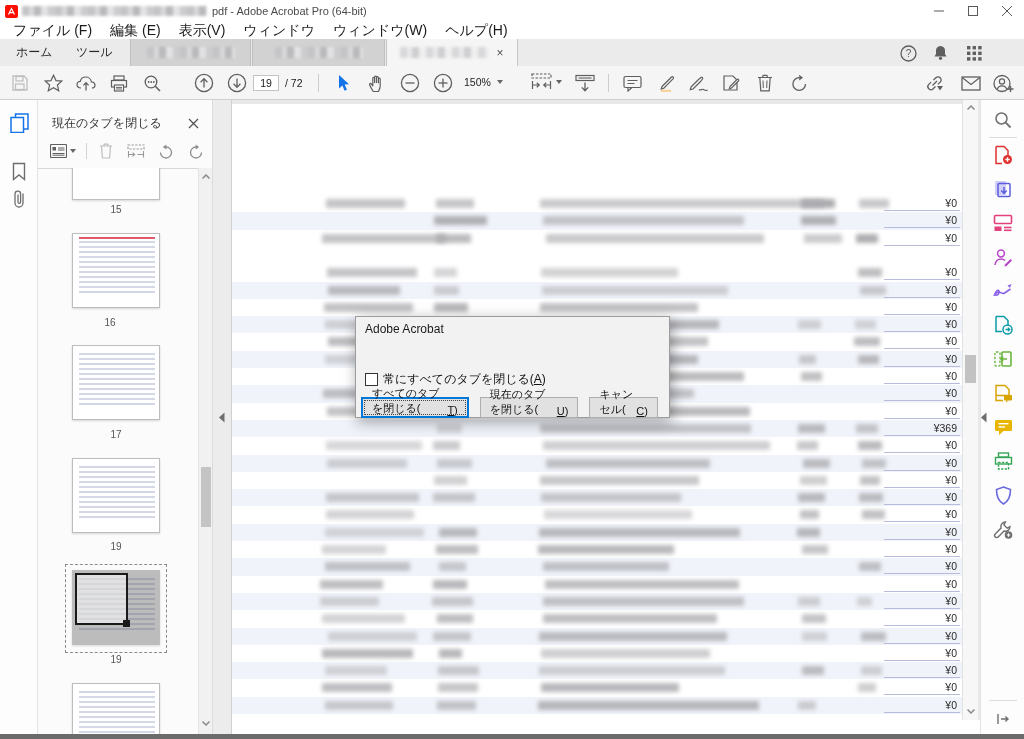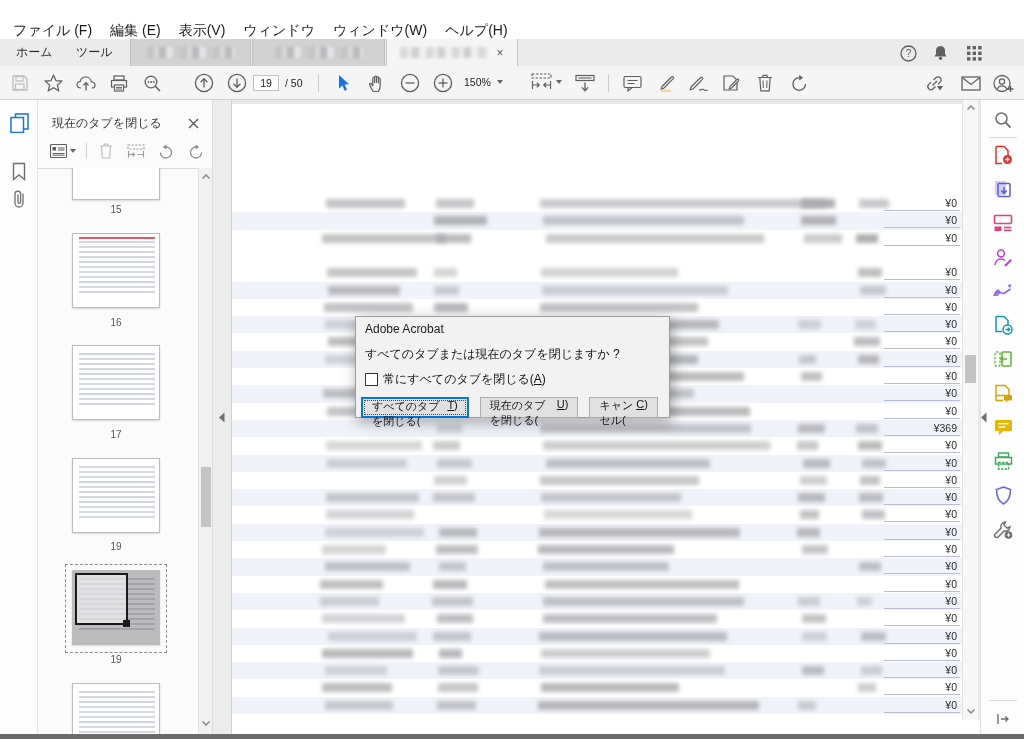--- a/index.html
+++ b/index.html
@@ -59,30 +59,56 @@
   .rricon{left:9px;width:26px;height:26px;}
   .rrdiv{left:8px;width:28px;height:1px;background:#dcdcdc;}
   #bottomstrip{left:0;top:734px;width:1024px;height:5px;background:#6b6b6b;}
   
   #dialog{left:355px;top:316px;width:315px;height:102px;background:#f2f2f2;border:1px solid #9c9c9c;box-shadow:2px 4px 14px rgba(0,0,0,.35);z-index:50;}
   #dlgtitle{position:absolute;left:9px;top:5px;font-size:12px;color:#1a1a1a;}
   #dlgmsg{position:absolute;left:9px;top:29px;font-size:12px;color:#111;}
   #dlgcheck{position:absolute;left:9px;top:54px;display:flex;align-items:center;font-size:12px;color:#111;}
   #cbbox{width:13px;height:13px;border:1px solid #333;background:#fff;margin-right:5px;}
   #dlgbuttons{position:absolute;left:5px;top:80px;display:flex;}
-  .dbtn{height:21px;background:#e1e1e1;border:1px solid #adadad;font-size:11px;color:#111;display:flex;align-items:flex-start;justify-content:center;padding:0 9px;margin-right:11px;}
+  .dbtn{height:21px;background:#e1e1e1;border:1px solid #adadad;font-size:11px;color:#111;display:flex;align-items:flex-end;justify-content:center;padding:0 9px;margin-right:11px;}
   .dbtn.default{border:2px solid #0078d7;outline:1px dotted #444;outline-offset:-4px;}
   .u{text-decoration:underline;}
   .chev{stroke:#8a8a8a;stroke-width:1.5;fill:none;}
 </style>
 </head>
 <body>
 
 <div id="win">
 
+  <div id="titlebar" class="abs">
+    <span class="ico" style="width:22px;height:22px">
+      <svg width="13" height="13">
+          <rect x="0" y="0" width="13" height="13" rx="2" fill="#fa0f00"></rect>
+          <path d="M3.5 9.5 L6.5 3.5 L9.5 9.5 M4.7 7.6 H8.3" stroke="#fff" stroke-width="1.2" fill="none"></path>
+        </svg>
+    </span>
+    <span class="redact" style="width:185px;height:10px;margin-right:5px;"></span>
+    <span class="t">pdf - Adobe Acrobat Pro (64-bit)</span>
+    <div style="flex:1"></div>
+    <div class="wbtn">
+        <svg width="10" height="10">
+          <line x1="0" y1="5" x2="10" y2="5" stroke="#5a5a5a" stroke-width="1"></line>
+        </svg>
+      </div>
+    <div class="wbtn">
+        <svg width="10" height="10">
+          <rect x="0.5" y="0.5" width="9" height="9" fill="none" stroke="#5a5a5a" stroke-width="1"></rect>
+        </svg>
+      </div>
+    <div class="wbtn">
+        <svg width="10" height="10">
+          <path d="M0 0 L10 10 M10 0 L0 10" stroke="#5a5a5a" stroke-width="1"></path>
+        </svg>
+      </div>
+  </div>
 
   <div id="menubar" class="abs">
       <span>ファイル (F)</span>
       <span>編集 (E)</span>
       <span>表示(V)</span>
       <span>ウィンドウ</span>
       <span>ウィンドウ(W)</span>
       <span>ヘルプ(H)</span>
     </div>
 
@@ -171,21 +197,21 @@
           <path d="M10 14.5 L10 6 M6.6 9.2 L10 5.6 L13.4 9.2" fill="none" stroke="#5f5f5f" stroke-width="1.3"></path>
         </svg>
     </div>
     <div class="tbico ico abs" style="left:223px;">
       <svg width="20" height="20">
           <circle cx="10" cy="10" r="8.6" fill="none" stroke="#5f5f5f" stroke-width="1.3"></circle>
           <path d="M10 5.5 L10 14 M6.6 10.8 L10 14.4 L13.4 10.8" fill="none" stroke="#5f5f5f" stroke-width="1.3"></path>
         </svg>
     </div>
     <div id="pageinput" class="abs" style="left:253px;">19</div>
-    <div class="abs tbtxt" style="left:285px;top:11px;">/ 50</div>
+    <div class="abs tbtxt" style="left:285px;top:11px;">/ 72</div>
     <div class="tsep abs" style="left:318px;"></div>
     <div class="tbico ico abs" style="left:330px;">
       <svg width="16" height="18">
           <path d="M3 1 L13 10.2 L8.6 10.6 L11 15.8 L8.6 16.8 L6.4 11.6 L3 14.6 Z" fill="#1473e6"></path>
         </svg>
     </div>
     <div class="tbico ico abs" style="left:363px;">
       <svg width="18" height="19">
           <path d="M5.2 17.5 C3.8 15.2 2.2 12.4 1.6 10.8 C1.2 9.7 2.6 9 3.3 9.9 L4.8 11.8 L4.8 4.2 C4.8 2.9 6.6 2.9 6.6 4.2 L6.6 8.6 L6.6 3 C6.6 1.7 8.5 1.7 8.5 3 L8.5 8.5 L8.5 3.6 C8.5 2.3 10.4 2.3 10.4 3.6 L10.4 8.8 L10.4 5 C10.4 3.8 12.2 3.8 12.2 5 L12.2 11.8 C12.2 14.2 11.4 15.9 10.4 17.5 Z" fill="none" stroke="#5f5f5f" stroke-width="1.2" stroke-linejoin="round"></path>
         </svg>
@@ -355,21 +381,21 @@
       </span>
     </div>
     <div id="ppdivider" class="abs"></div>
     <div id="thumblist" class="abs">
         <div class="thumb abs" style="left: 34px; top: -43px; width: 88px; height: 75px;"></div>
         <div class="tlabel" style="left: 34px; top: 36px;">15</div>
         <div class="thumb abs" style="left: 34px; top: 65px; width: 88px; height: 75px;">
           <div class="tstripes"></div>
           <div class="abs" style="left: 7%; top: 4%; right: 5%; height: 2px; background: rgb(224, 90, 106);"></div>
         </div>
-        <div class="tlabel" style="left: 34px; top: 149px;">16</div>
+        <div class="tlabel" style="left: 28px; top: 149px;">16</div>
         <div class="thumb abs" style="left: 34px; top: 177px; width: 88px; height: 75px;">
           <div class="tstripes"></div>
         </div>
         <div class="tlabel" style="left: 34px; top: 261px;">17</div>
         <div class="thumb abs" style="left: 34px; top: 290px; width: 88px; height: 75px;">
           <div class="tstripes"></div>
         </div>
         <div class="tlabel" style="left: 34px; top: 373px;">19</div>
         <div class="abs" style="left: 27px; top: 396px; width: 102px; height: 89px; border: 1px dashed rgb(138, 138, 138);"></div>
         <div class="thumb abs" style="left: 34px; top: 402px; width: 88px; height: 75px;">
@@ -726,21 +752,20 @@
           <line x1="2" y1="1" x2="2" y2="11" stroke="#6e6e6e" stroke-width="1.4"></line>
           <path d="M5 6 h7 M9.4 3.5 L12 6 L9.4 8.5" fill="none" stroke="#6e6e6e" stroke-width="1.4"></path>
         </svg>
     </div>
   </div>
 
   <div id="bottomstrip" class="abs"></div>
 
   <div id="dialog" class="abs">
     <div id="dlgtitle">Adobe Acrobat</div>
-    <div id="dlgmsg">すべてのタブまたは現在のタブを閉じますか ?</div>
     <div id="dlgcheck">
       <span id="cbbox"></span>
       <span><span>常にすべてのタブを閉じる(</span><span class="u">A</span><span>)</span></span>
     </div>
     <div id="dlgbuttons">
         <div class="dbtn default">
           <span>すべてのタブを閉じる(</span>
           <span class="u">T</span>
           <span>)</span>
         </div>

